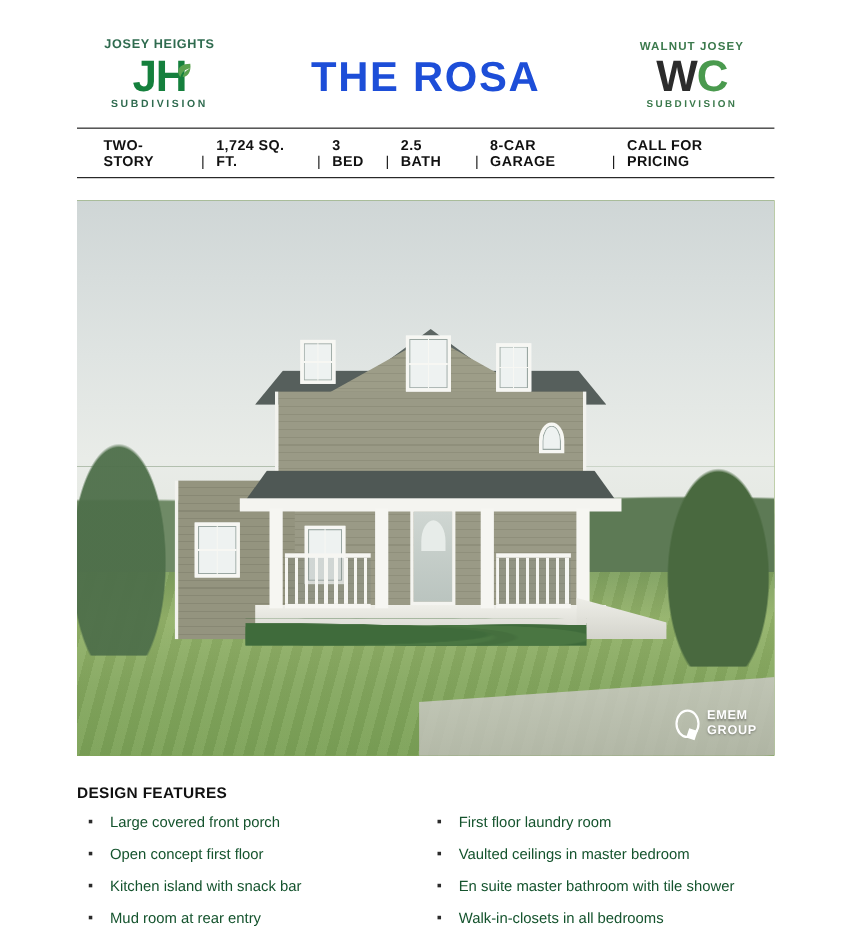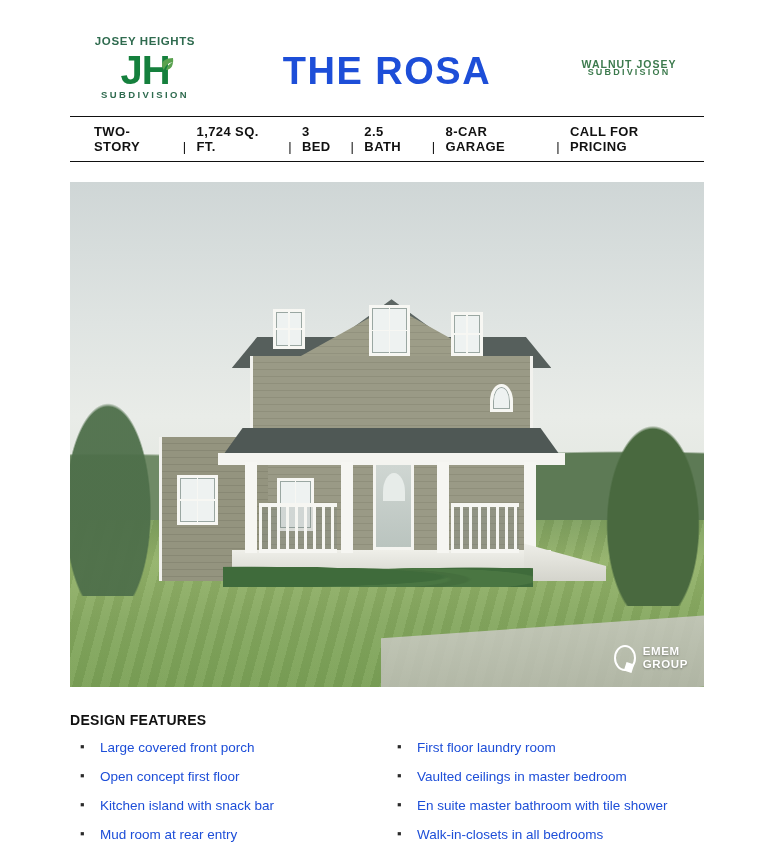--- a/index.html
+++ b/index.html
@@ -223,21 +223,21 @@
 
   
   .features { margin: 25px 70px 0 70px; }
   .features h2 {
     font-size: 14px; font-weight: bold; letter-spacing: .3px; margin: 0 0 12px 0; color:#111;
   }
   .cols { display: flex; }
   .cols ul { list-style: none; margin: 0; padding: 0; width: 50%; }
   .cols li {
     position: relative; padding-left: 30px; margin-bottom: 14px;
-    font-size: 13.5px; color: #1d4ed8;
+    font-size: 13.5px; color: #14532d;
   }
   .cols li:before {
     content: "\25AA"; position: absolute; left: 10px; top: -1px;
     font-size: 13px; color:#2b2b2b;
   }
 </style>
 </head>
 <body>
 
 <div class="sheet">
@@ -254,20 +254,23 @@
       </div>
       <div class="sub">SUBDIVISION</div>
     </div>
 
     <div class="title-block">
       <div class="title">THE ROSA</div>
     </div>
 
     <div class="logo-right">
       <div class="arc">WALNUT JOSEY</div>
+      <div class="wc">
+        <span>W</span><span class="c">C</span>
+      </div>
       <div class="sub">SUBDIVISION</div>
     </div>
   </div>
 
   <div class="specbar">
     <span class="item">TWO-STORY</span>
     <span class="divider">|</span>
     <span class="item">1,724 SQ. FT.</span>
     <span class="divider">|</span>
     <span class="item">3 BED</span>

